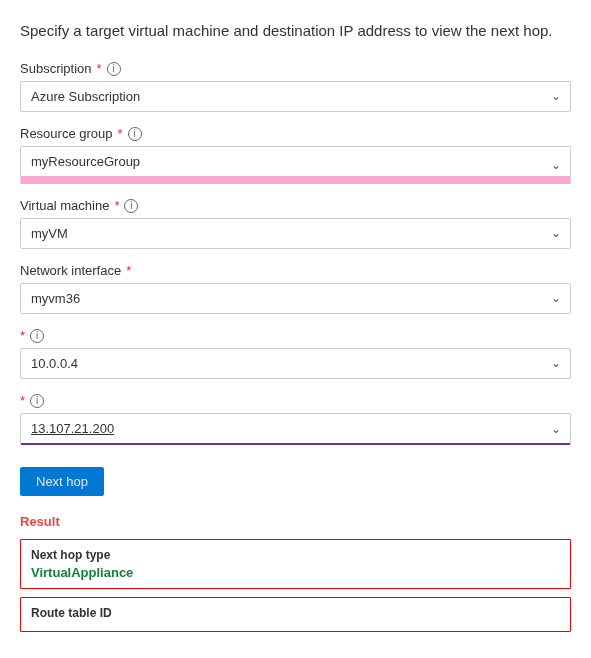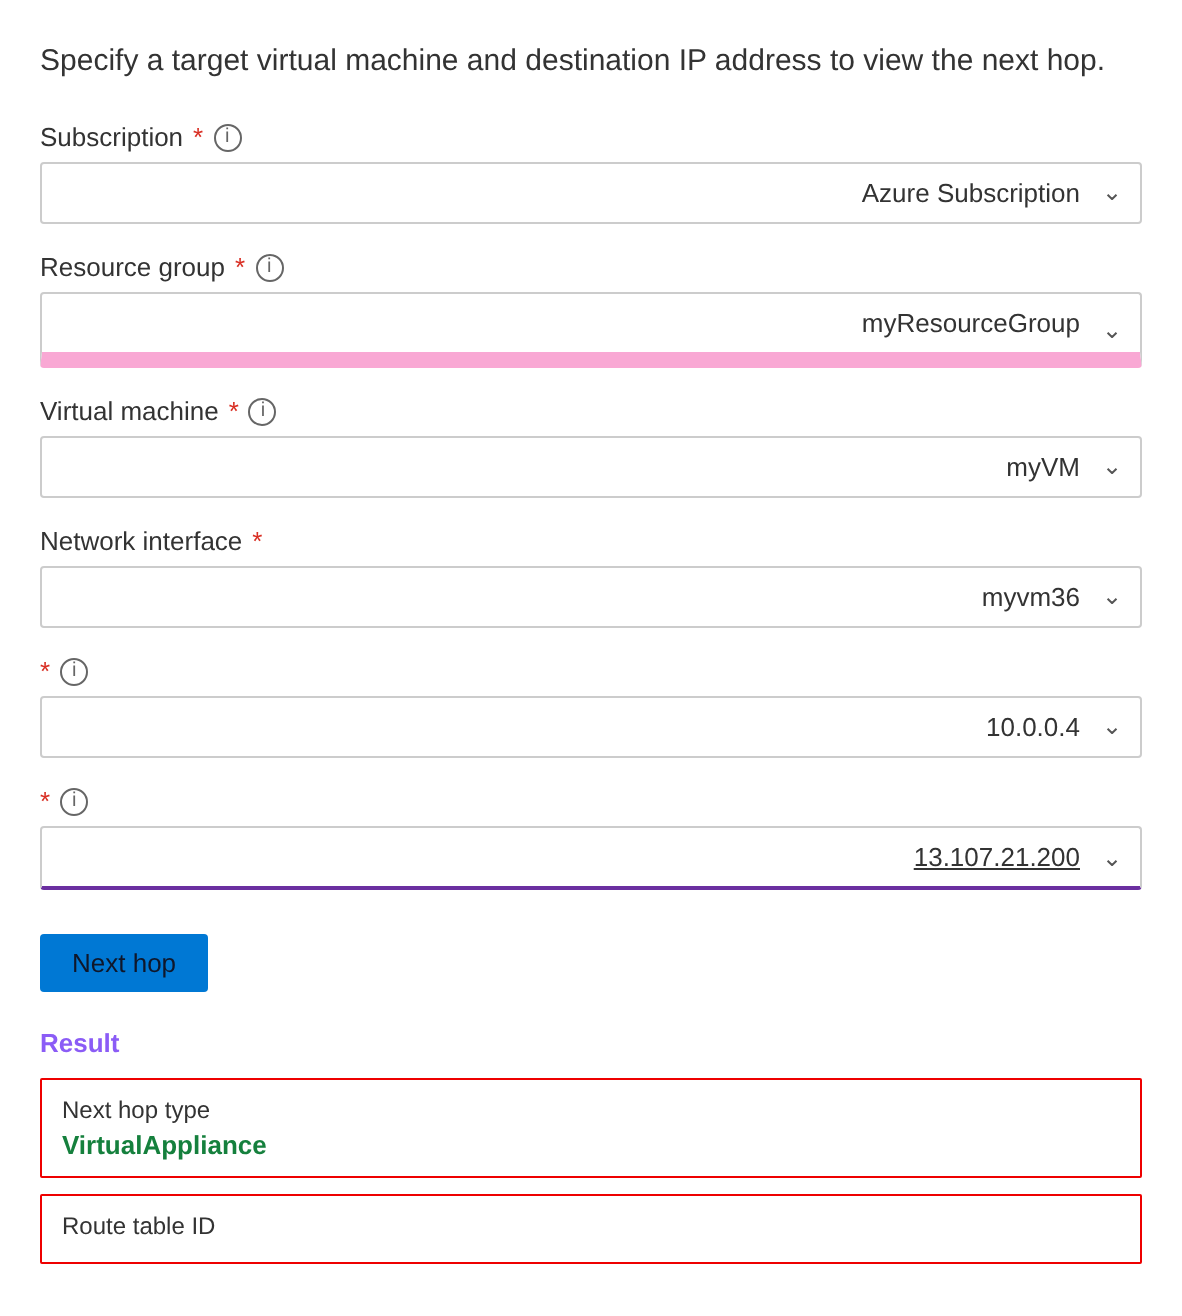--- a/index.html
+++ b/index.html
@@ -51,21 +51,20 @@
       border: 1px solid #ccc;
       border-radius: 2px;
       padding: 7px 30px 7px 10px;
       font-size: 13px;
       color: #333;
       background: #fff;
       appearance: none;
       -webkit-appearance: none;
       cursor: pointer;
       position: relative;
-      text-align: right;
     }
     .dropdown-wrapper {
       position: relative;
     }
     .dropdown-wrapper .chevron {
       position: absolute;
       right: 10px;
       top: 50%;
       transform: translateY(-50%);
       pointer-events: none;
@@ -76,48 +75,49 @@
     .dropdown-active {
       border-bottom: 8px solid #f9a8d4;
     }
     
     .dropdown-dest-active {
       border-bottom: 2px solid #6b2fa0;
       text-decoration: underline;
     }
     .next-hop-btn {
       background: #0078d4;
-      color: #0f172a;
+      color: #e5e5e5;
       border: none;
       padding: 7px 16px;
       font-size: 13px;
       cursor: pointer;
       border-radius: 2px;
       margin-top: 8px;
       margin-bottom: 18px;
     }
     .result-section-label {
       font-size: 13px;
       font-weight: 600;
-      color: #8b5cf6;
+      color: #ef4444;
       margin-bottom: 10px;
     }
     .result-card {
       border: 1.5px solid #e00;
       padding: 8px 10px;
       margin-bottom: 8px;
       border-radius: 1px;
       min-width: 180px;
       display: inline-block;
       min-width: 220px;
     }
     .result-card-label {
       font-size: 12px;
       color: #333;
       margin-bottom: 3px;
+      font-weight: bold;
     }
     .result-card-value {
       font-weight: 700;
       font-size: 13px;
       color: #15803d;
     }
     .result-route-card {
       border: 1.5px solid #e00;
       padding: 8px 10px;
       margin-bottom: 8px;

